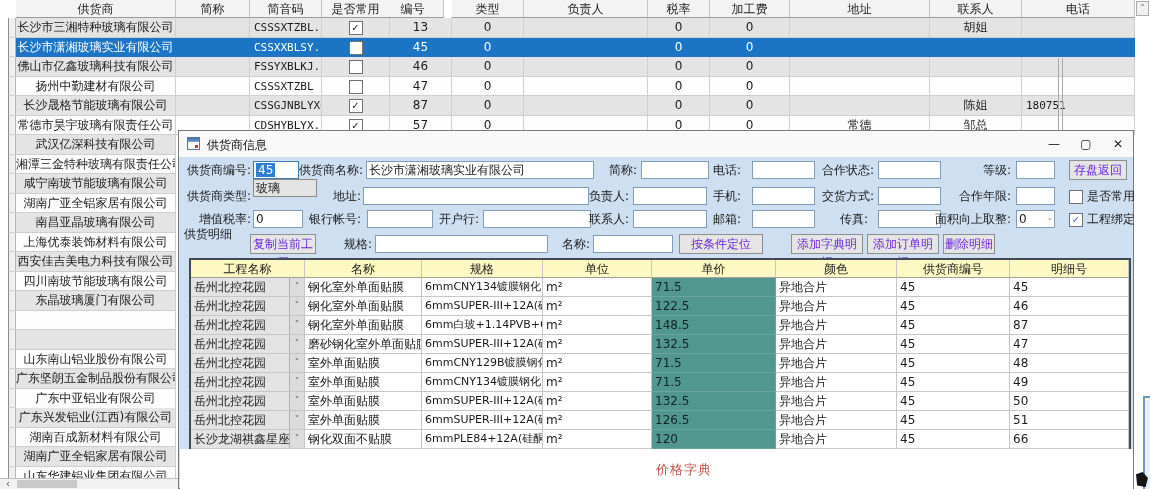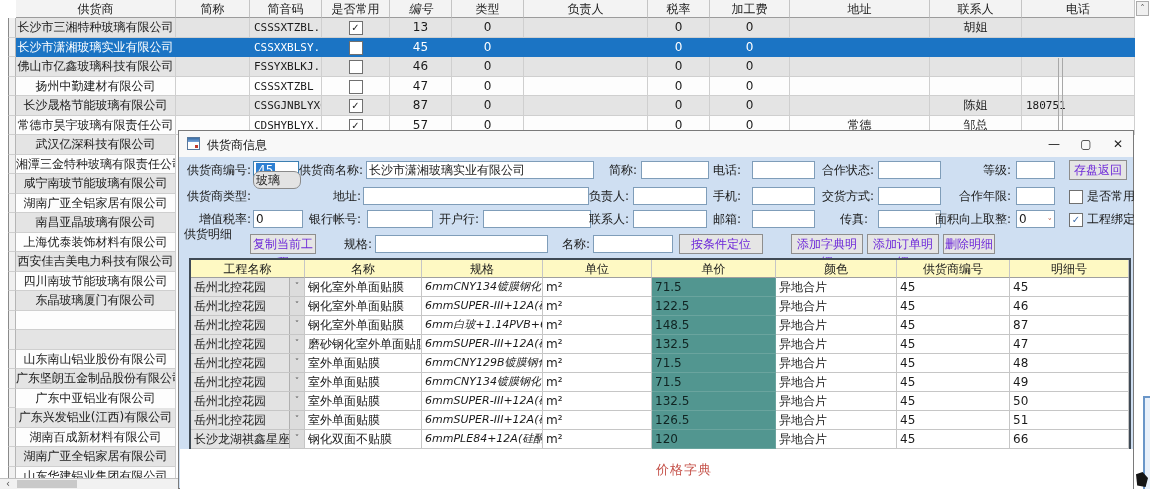--- a/index.html
+++ b/index.html
@@ -54,21 +54,21 @@
   .dlg-check .cb{margin-right:4px;}
   .dlg-check .cb .mark{color:#3f6fae;font-weight:bold;}
   .combo-chev{position:absolute;right:2px;top:3px;font-size:9px;color:#c06a55;}
   
   #detail-grid{position:absolute;left:10px;top:127px;width:942px;height:193px;background:#fff;
       border:2px solid #3f4a55;box-sizing:border-box;}
   .dgh{position:absolute;top:0;height:18px;background:#fef9c3;border-right:1px solid #c6c6c6;
       border-bottom:1px solid #9f9f9f;box-sizing:border-box;text-align:center;line-height:18px;overflow:hidden;}
   .dgc{position:absolute;height:19px;border-right:1px solid #c6c6c6;border-bottom:1px solid #c6c6c6;
       box-sizing:border-box;line-height:18px;padding-left:3px;overflow:hidden;white-space:nowrap;background:#fff;}
-  .dgc.spec{font-size:11px;font-style:italic;}
+  .dgc.spec{font-size:11px;}
   .dgc.combo{background:#e3e3e3;padding-right:16px;}
   .combo-btn{position:absolute;right:0;top:0;width:15px;height:18px;background:#dcdcdc;
       border-left:1px solid #b0b0b0;text-align:center;line-height:16px;font-size:9px;color:#555;box-sizing:border-box;}
   .dgc.price{background:#529690;border-bottom-color:#6aa49e;border-right-color:#6aa49e;color:#102523;}
   #dlg-footer{position:absolute;left:1px;top:318px;width:953px;height:40px;background:#fff;}
   #price-dict{position:absolute;left:476px;top:12px;color:#c5524a;font-size:13px;letter-spacing:1px;}
   
   #right-frag-panel{position:absolute;left:1143px;top:396px;width:7px;height:93px;background:#e8f0fa;
       border-left:2px solid #6a96c8;border-top:2px solid #6a96c8;z-index:11;box-sizing:border-box;}
   #right-frag-glyph{position:absolute;left:1136px;top:472px;width:12px;height:15px;background:#151515;
@@ -77,21 +77,21 @@
 </head>
 <body>
 
 <div id="screen">
 
   <div id="bg-grid">
       <div class="bgh" style="left: 16px; width: 160px;">供货商</div>
       <div class="bgh" style="left: 176px; width: 74px;">简称</div>
       <div class="bgh" style="left: 250px; width: 72px;">简音码</div>
       <div class="bgh" style="left: 322px; width: 68px;">是否常用</div>
-      <div class="bgh" style="left: 390px; width: 62px; font-style: italic;">编号</div>
+      <div class="bgh" style="left: 382px; width: 62px;">编号</div>
       <div class="bgh" style="left: 452px; width: 72px;">类型</div>
       <div class="bgh" style="left: 524px; width: 124px;">负责人</div>
       <div class="bgh" style="left: 648px; width: 62px;">税率</div>
       <div class="bgh" style="left: 710px; width: 80px;">加工费</div>
       <div class="bgh" style="left: 790px; width: 140px;">地址</div>
       <div class="bgh" style="left: 930px; width: 92px;">联系人</div>
       <div class="bgh" style="left: 1022px; width: 113px;">电话</div>
       <div>
         <div class="bg-rowhdr" style="left: 8px; top: 18px; width: 8px; height: 20px;"></div>
         <div class="bgc center stripe-g" style="left: 16px; top: 18px; width: 160px; height: 20px;">长沙市三湘特种玻璃有限公司</div>
@@ -283,21 +283,21 @@
         <div class="dlg-label" style="left: 424px; top: 30px; width: 34px;">简称:</div>
         <div class="dlg-input" style="left: 462px; top: 30px; width: 68px;"></div>
         <div class="dlg-label" style="left: 532px; top: 30px; width: 30px;">电话:</div>
         <div class="dlg-input" style="left: 573px; top: 30px; width: 63px;"></div>
         <div class="dlg-label" style="left: 638px; top: 30px; width: 57px;">合作状态:</div>
         <div class="dlg-input" style="left: 699px; top: 30px; width: 63px;"></div>
         <div class="dlg-label" style="left: 798px; top: 30px; width: 34px;">等级:</div>
         <div class="dlg-input" style="left: 837px; top: 30px; width: 39px;"></div>
         <div class="dlg-btn" style="left: 890px; top: 29px; width: 58px;">存盘返回</div>
         <div class="dlg-label" style="left: 2px; top: 56px; width: 70px;">供货商类型:</div>
-        <div class="dlg-input gray" style="left: 74px; top: 40px; width: 48px; border-radius: 7px;">玻璃</div>
+        <div class="dlg-input gray" style="left: 74px; top: 48px; width: 64px;">玻璃</div>
         <div class="dlg-label" style="left: 126px; top: 56px; width: 56px;">地址:</div>
         <div class="dlg-input" style="left: 184px; top: 56px; width: 226px;"></div>
         <div class="dlg-label" style="left: 390px; top: 56px; width: 60px;">负责人:</div>
         <div class="dlg-input" style="left: 454px; top: 56px; width: 74px;"></div>
         <div class="dlg-label" style="left: 532px; top: 56px; width: 30px;">手机:</div>
         <div class="dlg-input" style="left: 573px; top: 56px; width: 63px;"></div>
         <div class="dlg-label" style="left: 630px; top: 56px; width: 65px;">交货方式:</div>
         <div class="dlg-input" style="left: 699px; top: 56px; width: 63px;"></div>
         <div class="dlg-label" style="left: 768px; top: 56px; width: 64px;">合作年限:</div>
         <div class="dlg-input" style="left: 837px; top: 56px; width: 39px;"></div>

